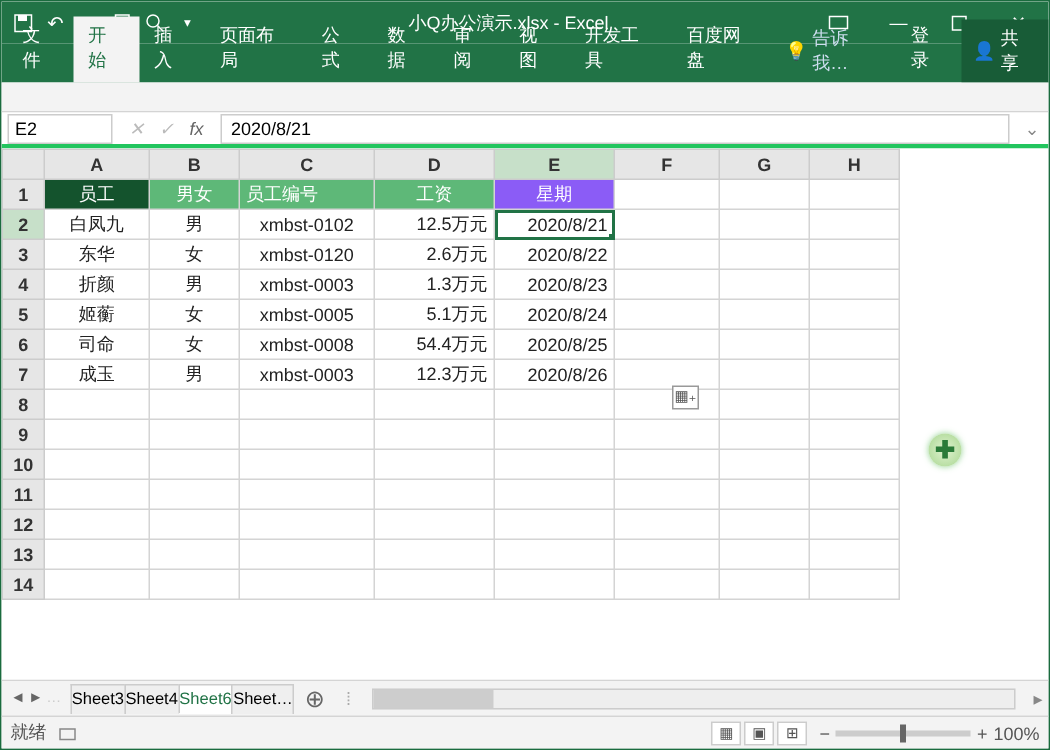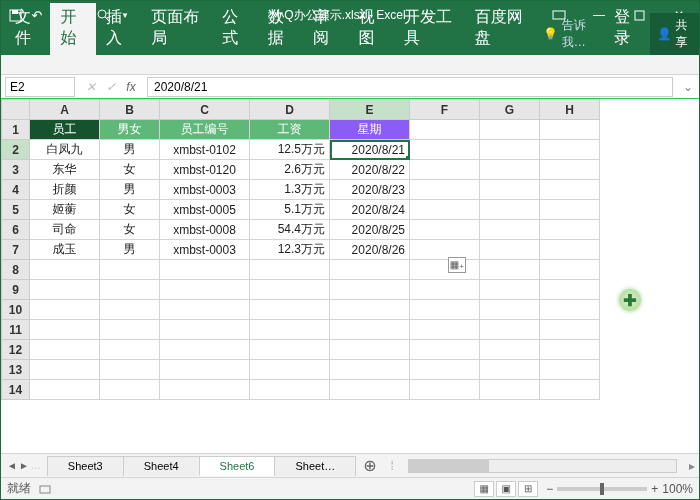--- a/index.html
+++ b/index.html
@@ -4,47 +4,47 @@
 <style>
 *{box-sizing:border-box;margin:0;padding:0;font-family:"Microsoft YaHei",Arial,sans-serif;font-size:12px;-webkit-user-select:none;user-select:none}
 body{background:#fff;width:700px;height:500px;overflow:hidden;display:flex;flex-direction:column;border:1px solid #1a6b3e}
 .titlebar{background:#217346;height:28px;display:flex;align-items:center;color:#fff}
 .qat{display:flex;align-items:center;gap:6px;padding:0 6px}
 .qat .ic{width:16px;height:16px;display:flex;align-items:center;justify-content:center;color:#fff;font-size:13px}
 .titlecenter{flex:1;text-align:center;font-size:12px;color:#fff}
 .winctrl{display:flex}
 .winctrl div{width:40px;height:28px;display:flex;align-items:center;justify-content:center;color:#fff}
 .ribbon-tabs{background:#217346;height:26px;display:flex;align-items:flex-end;color:#fff;padding-left:4px}
-.rtab{padding:4px 10px 6px;color:#fff;cursor:pointer;font-size:16px}
+.rtab{padding:4px 10px 6px;color:#fff;cursor:pointer;font-size:12px}
 .rtab.active{background:#f3f3f3;color:#217346}
 .rspacer{flex:1}
 .rtell{padding:4px 8px;color:#cde;font-size:11px;display:flex;align-items:center;gap:3px}
 .rshare{background:#185c37;padding:4px 8px;display:flex;align-items:center;gap:3px}
 .ribbon-body{background:#f3f3f3;height:20px;border-bottom:1px solid #d4d4d4}
-.fbar{display:flex;align-items:center;height:24px;border-bottom:1px solid #22c55e;background:#fff}
+.fbar{display:flex;align-items:center;height:24px;border-bottom:3px solid #22c55e;background:#fff}
 .namebox{width:70px;border:1px solid #ccc;margin:2px 4px;padding:2px 4px;height:20px;font-size:12px;background:#fff}
 .fbtns{display:flex;gap:4px;padding:0 4px;color:#666}
 .fbtns span{width:16px;text-align:center;font-style:italic}
 .fxinput{flex:1;border:1px solid #ccc;margin:2px 4px;padding:2px 6px;height:20px;font-size:12px}
 .grid-wrap{flex:1;position:relative;overflow:hidden;background:#fff}
 table{border-collapse:collapse;table-layout:fixed}
 .colh{background:#e6e6e6;border:1px solid #ccc;text-align:center;height:20px;font-size:12px;color:#333}
 .rowh{background:#e6e6e6;border:1px solid #ccc;text-align:center;width:28px;font-size:12px;color:#333}
 .corner{background:#e6e6e6;border:1px solid #ccc;width:28px;height:20px}
 td{border:1px solid #d4d4d4;height:20px;padding:0 4px;font-size:12px;color:#222;white-space:nowrap;overflow:hidden}
 .alC{text-align:center}.alR{text-align:right}
 .colh.sel,.rowh.sel{background:#c7e0c9}
 td.sel{outline:2px solid #217346;outline-offset:-2px;position:relative}
 td.sel::after{content:"";position:absolute;right:-3px;bottom:-3px;width:6px;height:6px;background:#217346}
 .fillopt{position:absolute;left:447px;top:158px;width:18px;height:16px;border:1px solid #999;background:#fff;font-size:10px;text-align:center;line-height:14px;color:#555}
 .plus{position:absolute;left:618px;top:190px;width:22px;height:22px;border-radius:50%;background:radial-gradient(#dff2d0,#a8d690);display:flex;align-items:center;justify-content:center;font-size:16px;color:#2a7a38;font-weight:bold;box-shadow:0 0 4px rgba(120,200,120,.8)}
 .sheetbar{height:24px;background:#f3f3f3;border-top:1px solid #d4d4d4;display:flex;align-items:center}
 .shnav{display:flex;gap:2px;padding:0 6px;color:#666}
 .shnav span{font-size:10px}
-.shtab{padding:3px 20px;border:1px solid #ccc;background:#efefef;font-size:11px;border-bottom:none;margin-right:-1px}
+.shtab{padding:3px 0;border:1px solid #ccc;background:#efefef;font-size:11px;border-bottom:none;margin-right:-1px}
 .shtab.active{background:#fff;border-bottom:1px solid #fff;color:#217346}
 .shadd{padding:0 8px;color:#666;font-size:16px}
 .hscroll{flex:1;margin:0 8px;height:14px;background:#eee;border:1px solid #ccc;position:relative}
 .hscroll .th{position:absolute;left:0;top:0;width:80px;height:12px;background:#cdcdcd}
 .status{height:22px;background:#f3f3f3;border-top:1px solid #d4d4d4;display:flex;align-items:center;padding:0 6px;gap:8px;color:#555;font-size:11px}
 .status .vbtns{display:flex;margin-left:auto;gap:2px}
 .status .vbtns span{width:20px;height:16px;border:1px solid #ccc;background:#fff;display:flex;align-items:center;justify-content:center;font-size:10px}
 .zoom{display:flex;align-items:center;gap:4px}
 .zslide{width:90px;height:4px;background:#ccc;position:relative}
 .zslide .zk{position:absolute;left:43px;top:-4px;width:4px;height:12px;background:#666}
@@ -139,21 +139,21 @@
           <th class="colh " style="width:80px">D</th>
           <th class="colh sel" style="width:80px">E</th>
           <th class="colh " style="width:70px">F</th>
           <th class="colh " style="width:60px">G</th>
           <th class="colh " style="width:60px">H</th>
         </tr>
         <tr>
           <th class="rowh ">1</th>
           <td class="hdr" style="background:#14532d;color:#fff;text-align:center">员工</td>
           <td class="hdr" style="background:#5eb878;color:#fff;text-align:center">男女</td>
-          <td class="hdr" style="background:#5eb878;color:#fff;text-align:center">员工编号</td>
+          <td class="hdr" style="background:#5eb878;color:#fff;">员工编号</td>
           <td class="hdr" style="background:#5eb878;color:#fff;text-align:center">工资</td>
           <td class="hdr" style="background:#8b5cf6;color:#fff;text-align:center">星期</td>
           <td></td>
           <td></td>
           <td></td>
         </tr>
         <tr>
           <th class="rowh sel">2</th>
           <td class="alC ">白凤九</td>
           <td class="alC ">男</td>

